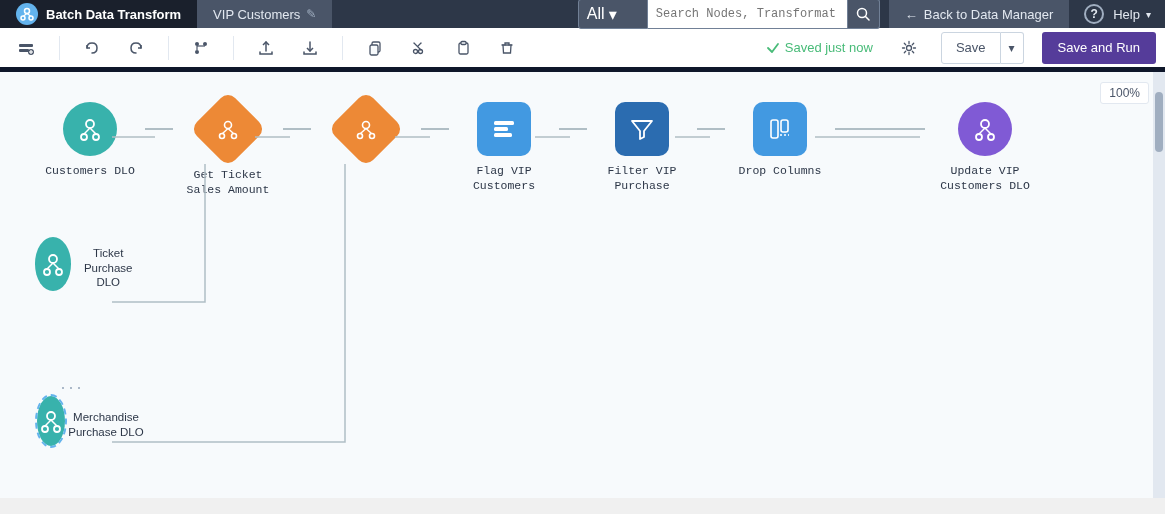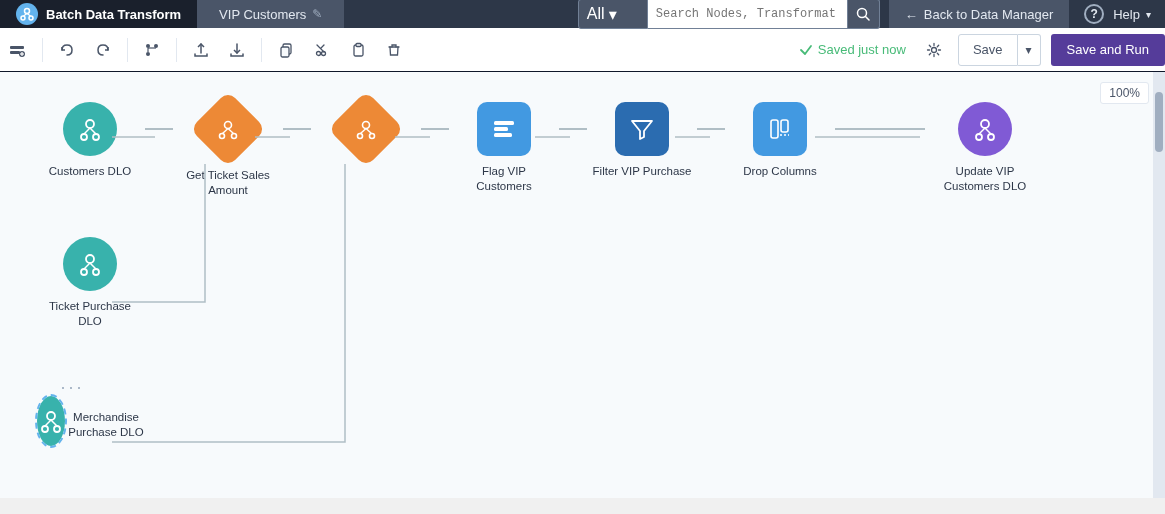--- a/index.html
+++ b/index.html
@@ -27,21 +27,21 @@
     .nav-brand-icon {
       width: 22px; height: 22px;
       background: #63b3ed;
       border-radius: 50%;
       display: flex; align-items: center; justify-content: center;
       font-size: 11px; color: #fff; font-weight: bold;
     }
     .nav-brand-text { font-size: 13px; font-weight: 600; color: #fff; }
     .nav-tab {
       display: flex; align-items: center; gap: 6px;
-      padding: 0 22px; height: 100%;
+      padding: 0 16px; height: 100%;
       background: #4a5568;
       color: #e2e8f0; font-size: 13px; cursor: pointer;
       border-right: 1px solid #2d3748;
     }
     .nav-tab .edit-icon { font-size: 12px; color: #a0aec0; cursor: pointer; }
     .nav-search {
       display: flex; align-items: center; gap: 0;
       margin-left: auto; margin-right: 8px;
     }
     .nav-filter-select {
@@ -71,23 +71,23 @@
     .nav-help {
       display: flex; align-items: center; gap: 4px;
       padding: 0 14px; height: 100%;
       color: #e2e8f0; cursor: pointer; font-size: 13px;
     }
 
     
     .toolbar {
       display: flex; align-items: center;
       background: #ffffff;
-      border-bottom: 1px solid #0f172a;
-      height: 44px; padding: 0 0;
-      gap: 4px;
+      border-bottom: 5px solid #0f172a;
+      height: 44px; padding: 0 9px;
+      gap: 12px;
     }
     .tb-btn {
       background: none; border: 1px solid transparent;
       padding: 4px 7px; cursor: pointer; border-radius: 3px;
       color: #4a5568; font-size: 14px;
       display: flex; align-items: center; justify-content: center;
       height: 30px; min-width: 30px;
     }
     .tb-separator { width: 1px; height: 24px; background: #e2e8f0; margin: 0 4px; }
     .tb-spacer { flex: 1; }
@@ -350,21 +350,21 @@
 
     <line x1="675" y1="65" x2="710" y2="65" stroke="#b0bec5" stroke-width="1.5"></line>
 
     <line x1="815" y1="65" x2="920" y2="65" stroke="#b0bec5" stroke-width="1.5"></line>
 
     <path d="M 112 230 L 205 230 L 205 92" stroke="#b0bec5" stroke-width="1.5" fill="none" stroke-dasharray="none"></path>
 
     <path d="M 112 370 L 345 370 L 345 92" stroke="#b0bec5" stroke-width="1.5" fill="none"></path>
   </svg>
 
-  <div style="position:absolute; top:30px; left:35px; display:flex; align-items:flex-start; gap:0;">
+  <div style="position:absolute; top:30px; left:35px; display:flex; align-items:flex-start; gap:0;font-family:Liberation Mono, monospace;">
 
     <div class="node-wrapper">
       <div class="node-icon circle teal" style="background:#38b2ac;">
         <svg width="28" height="28" viewBox="0 0 28 28" fill="none">
           <circle cx="14" cy="9" r="4" stroke="#fff" stroke-width="1.8" fill="none"></circle>
           <circle cx="8" cy="22" r="3" stroke="#fff" stroke-width="1.8" fill="none"></circle>
           <circle cx="20" cy="22" r="3" stroke="#fff" stroke-width="1.8" fill="none"></circle>
           <line x1="14" y1="13" x2="8" y2="19" stroke="#fff" stroke-width="1.5"></line>
           <line x1="14" y1="13" x2="20" y2="19" stroke="#fff" stroke-width="1.5"></line>
         </svg>
@@ -452,21 +452,21 @@
           <circle cx="20" cy="22" r="3" stroke="#fff" stroke-width="1.8" fill="none"></circle>
           <line x1="14" y1="13" x2="8" y2="19" stroke="#fff" stroke-width="1.5"></line>
           <line x1="14" y1="13" x2="20" y2="19" stroke="#fff" stroke-width="1.5"></line>
         </svg>
       </div>
       <div class="node-label">Update VIP Customers DLO</div>
     </div>
   </div>
 
   <div style="position:absolute; top:165px; left:35px;">
-    <div style="display:flex; flex-direction:column; align-items:center; width:110px;">
+    <div style="display:flex; flex-direction:row; align-items:center; width:110px;">
       <div class="node-icon circle teal" style="background:#38b2ac;">
         <svg width="28" height="28" viewBox="0 0 28 28" fill="none">
           <circle cx="14" cy="9" r="4" stroke="#fff" stroke-width="1.8" fill="none"></circle>
           <circle cx="8" cy="22" r="3" stroke="#fff" stroke-width="1.8" fill="none"></circle>
           <circle cx="20" cy="22" r="3" stroke="#fff" stroke-width="1.8" fill="none"></circle>
           <line x1="14" y1="13" x2="8" y2="19" stroke="#fff" stroke-width="1.5"></line>
           <line x1="14" y1="13" x2="20" y2="19" stroke="#fff" stroke-width="1.5"></line>
         </svg>
       </div>
       <div class="node-label">Ticket Purchase DLO</div>

